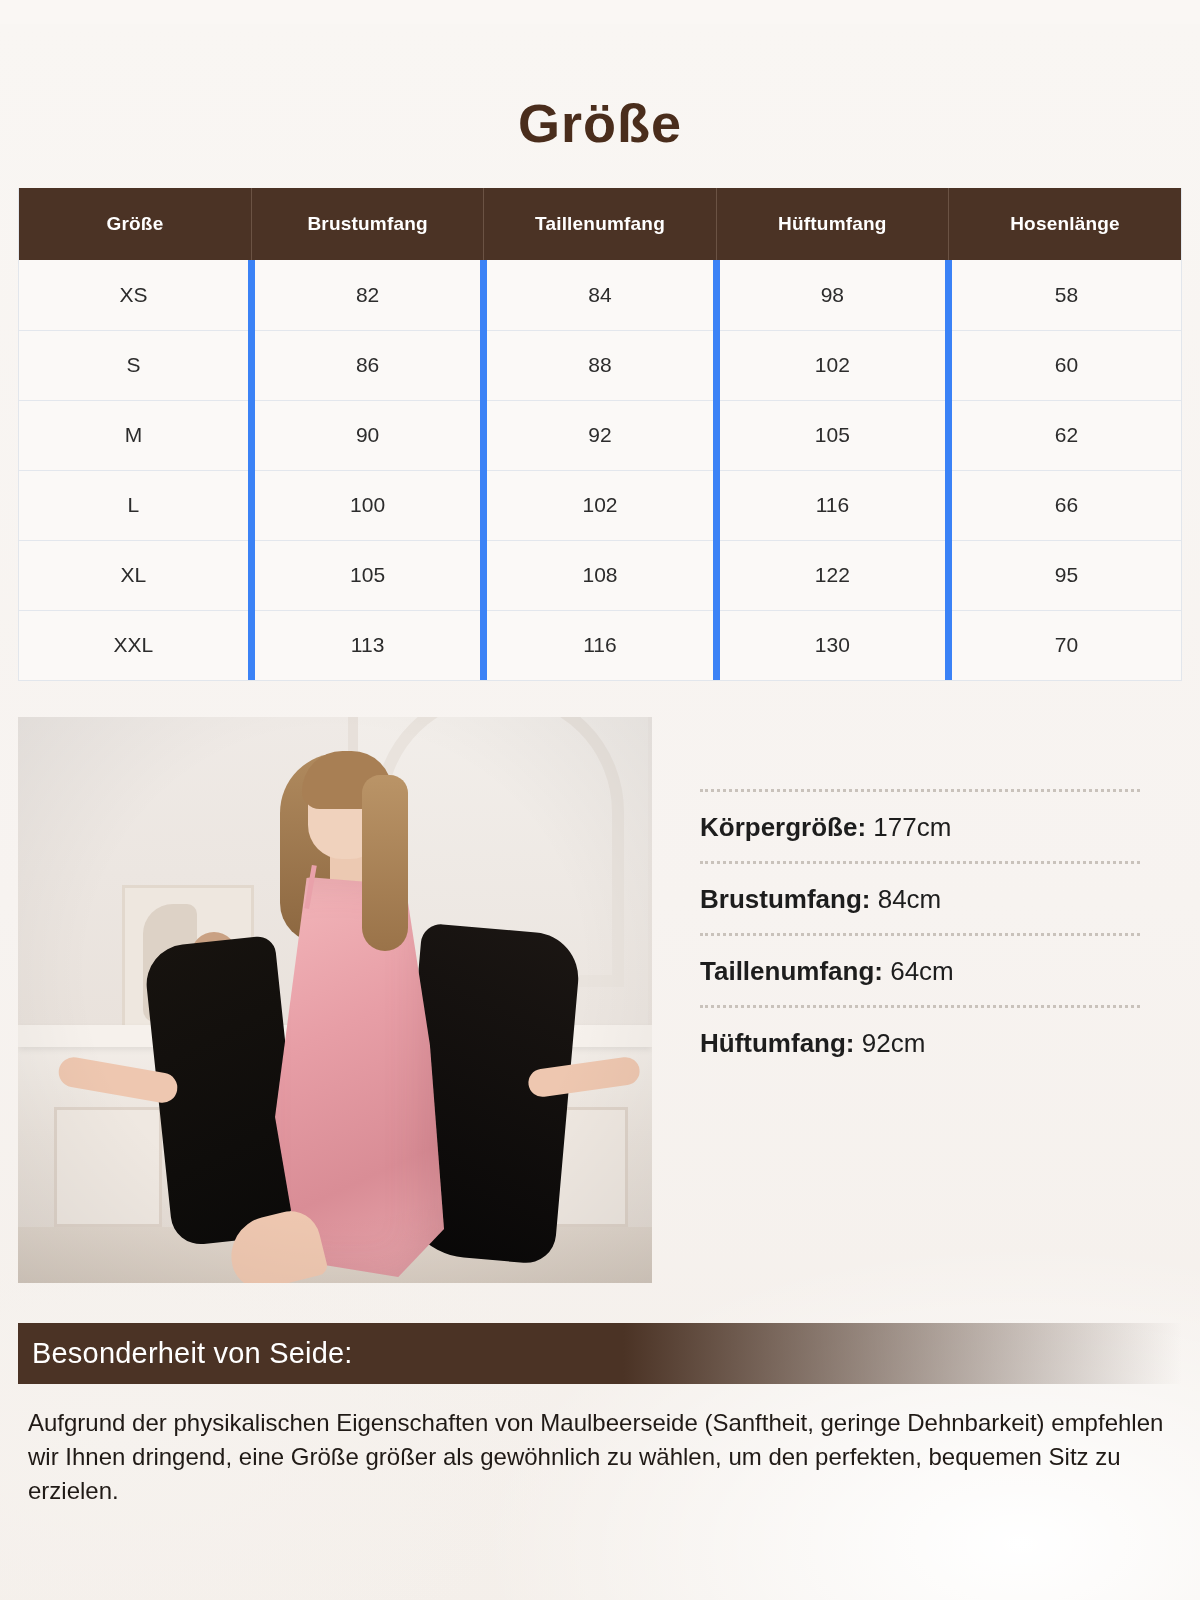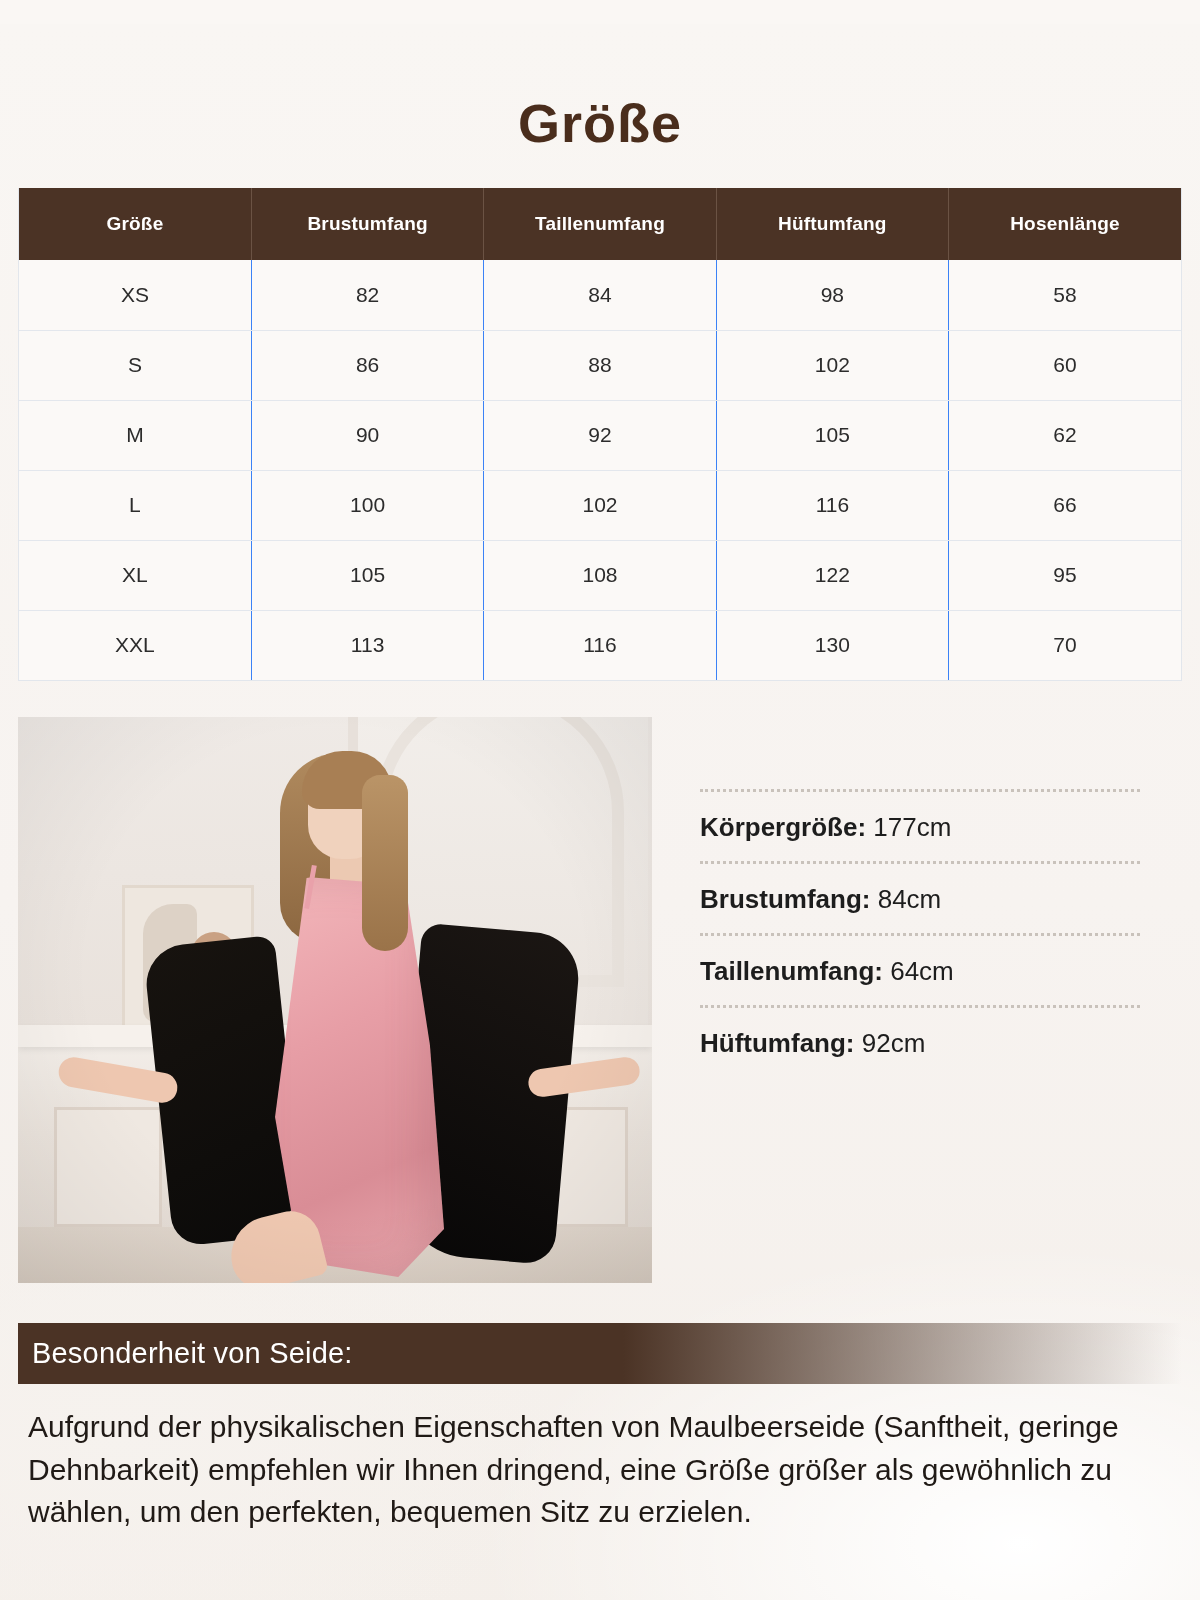--- a/index.html
+++ b/index.html
@@ -59,21 +59,21 @@
     border-right: 1px solid #6b5344;
     letter-spacing: .2px;
   }
   table.size-table thead th:last-child { border-right: none; }
   table.size-table tbody td {
     text-align: center;
     font-size: 21px;
     color: #2c2c2c;
     height: 70px;
     border-bottom: 1px solid #e3e7ed;
-    border-right: 1px solid #3b82f6;
+    border-right: 7px solid #3b82f6;
     background: #fbf9f7;
     font-weight: 400;
   }
   table.size-table tbody td:last-child { border-right: none; }
   table.size-table tbody tr:last-child td { border-bottom: none; }
 
   
   .mid {
     display: flex;
     margin: 36px 18px 0 18px;
@@ -221,21 +221,21 @@
     display: inline-block;
     background: linear-gradient(90deg,#4b3325 0%, #4b3325 52%, rgba(75,51,37,0) 100%);
     color: #fff;
     font-size: 29px;
     font-weight: normal;
     padding: 14px 0 14px 14px;
     width: 100%;
     letter-spacing: .2px;
   }
   .note-body {
-    font-size: 30px;
+    font-size: 24px;
     line-height: 1.42;
     color: #201a16;
     padding: 22px 18px 0 10px;
     font-weight: 400;
   }
 </style>
 </head>
 <body>
 
 <div class="page">

